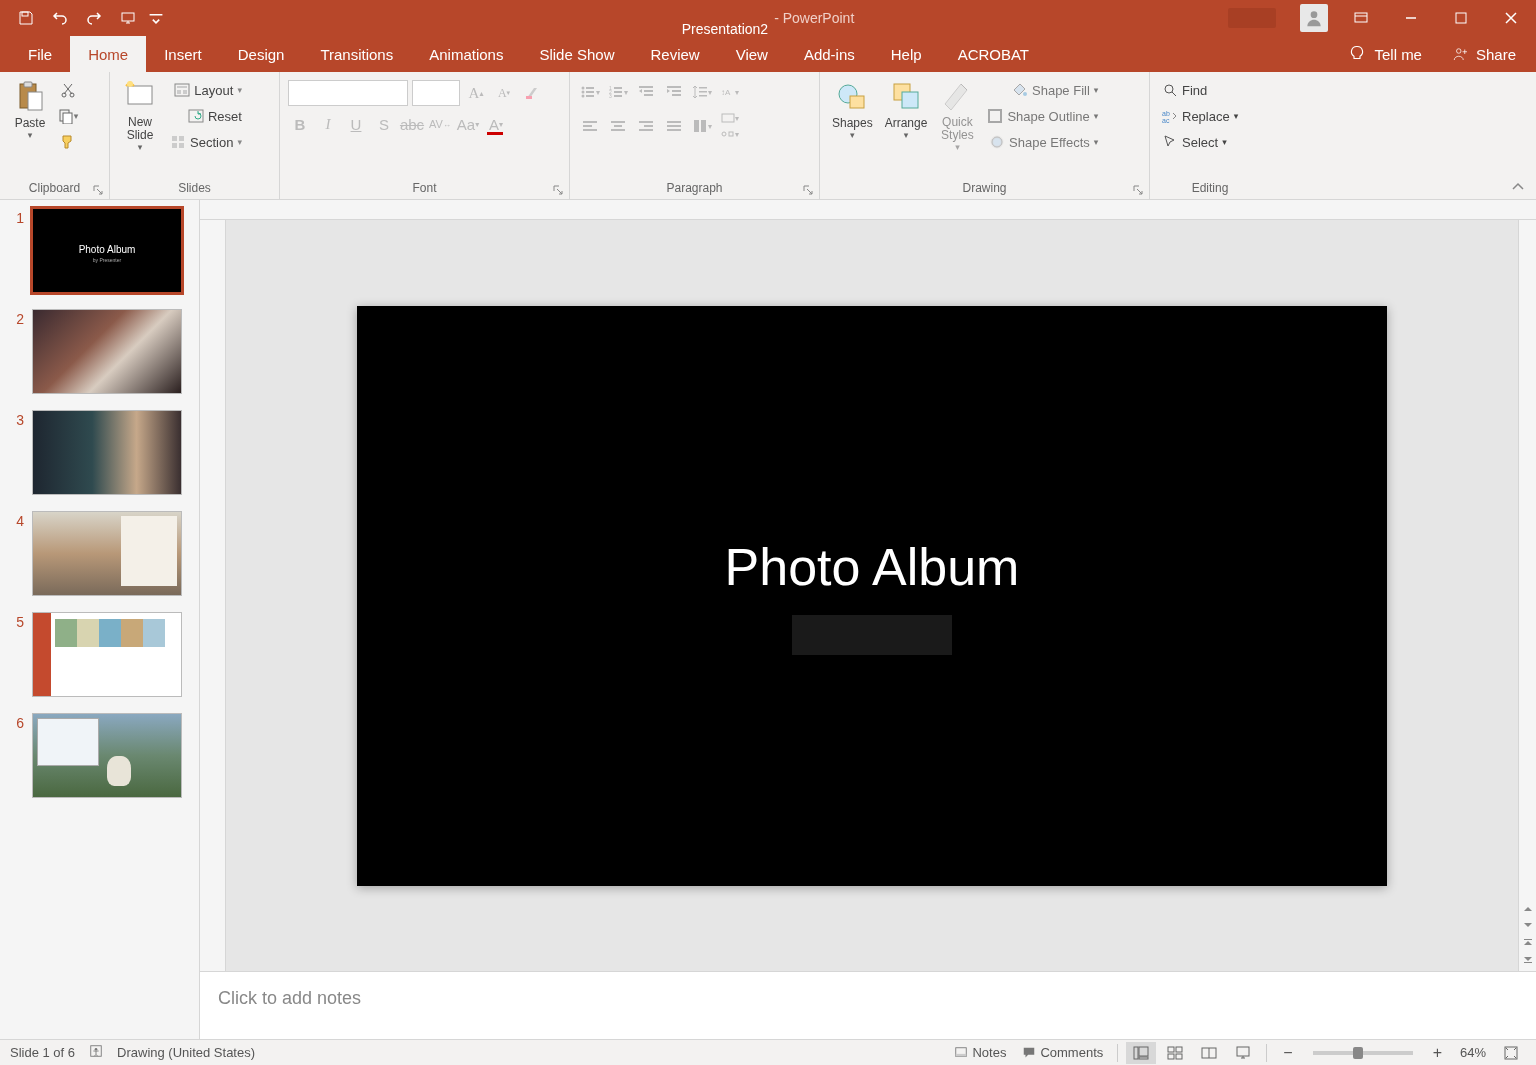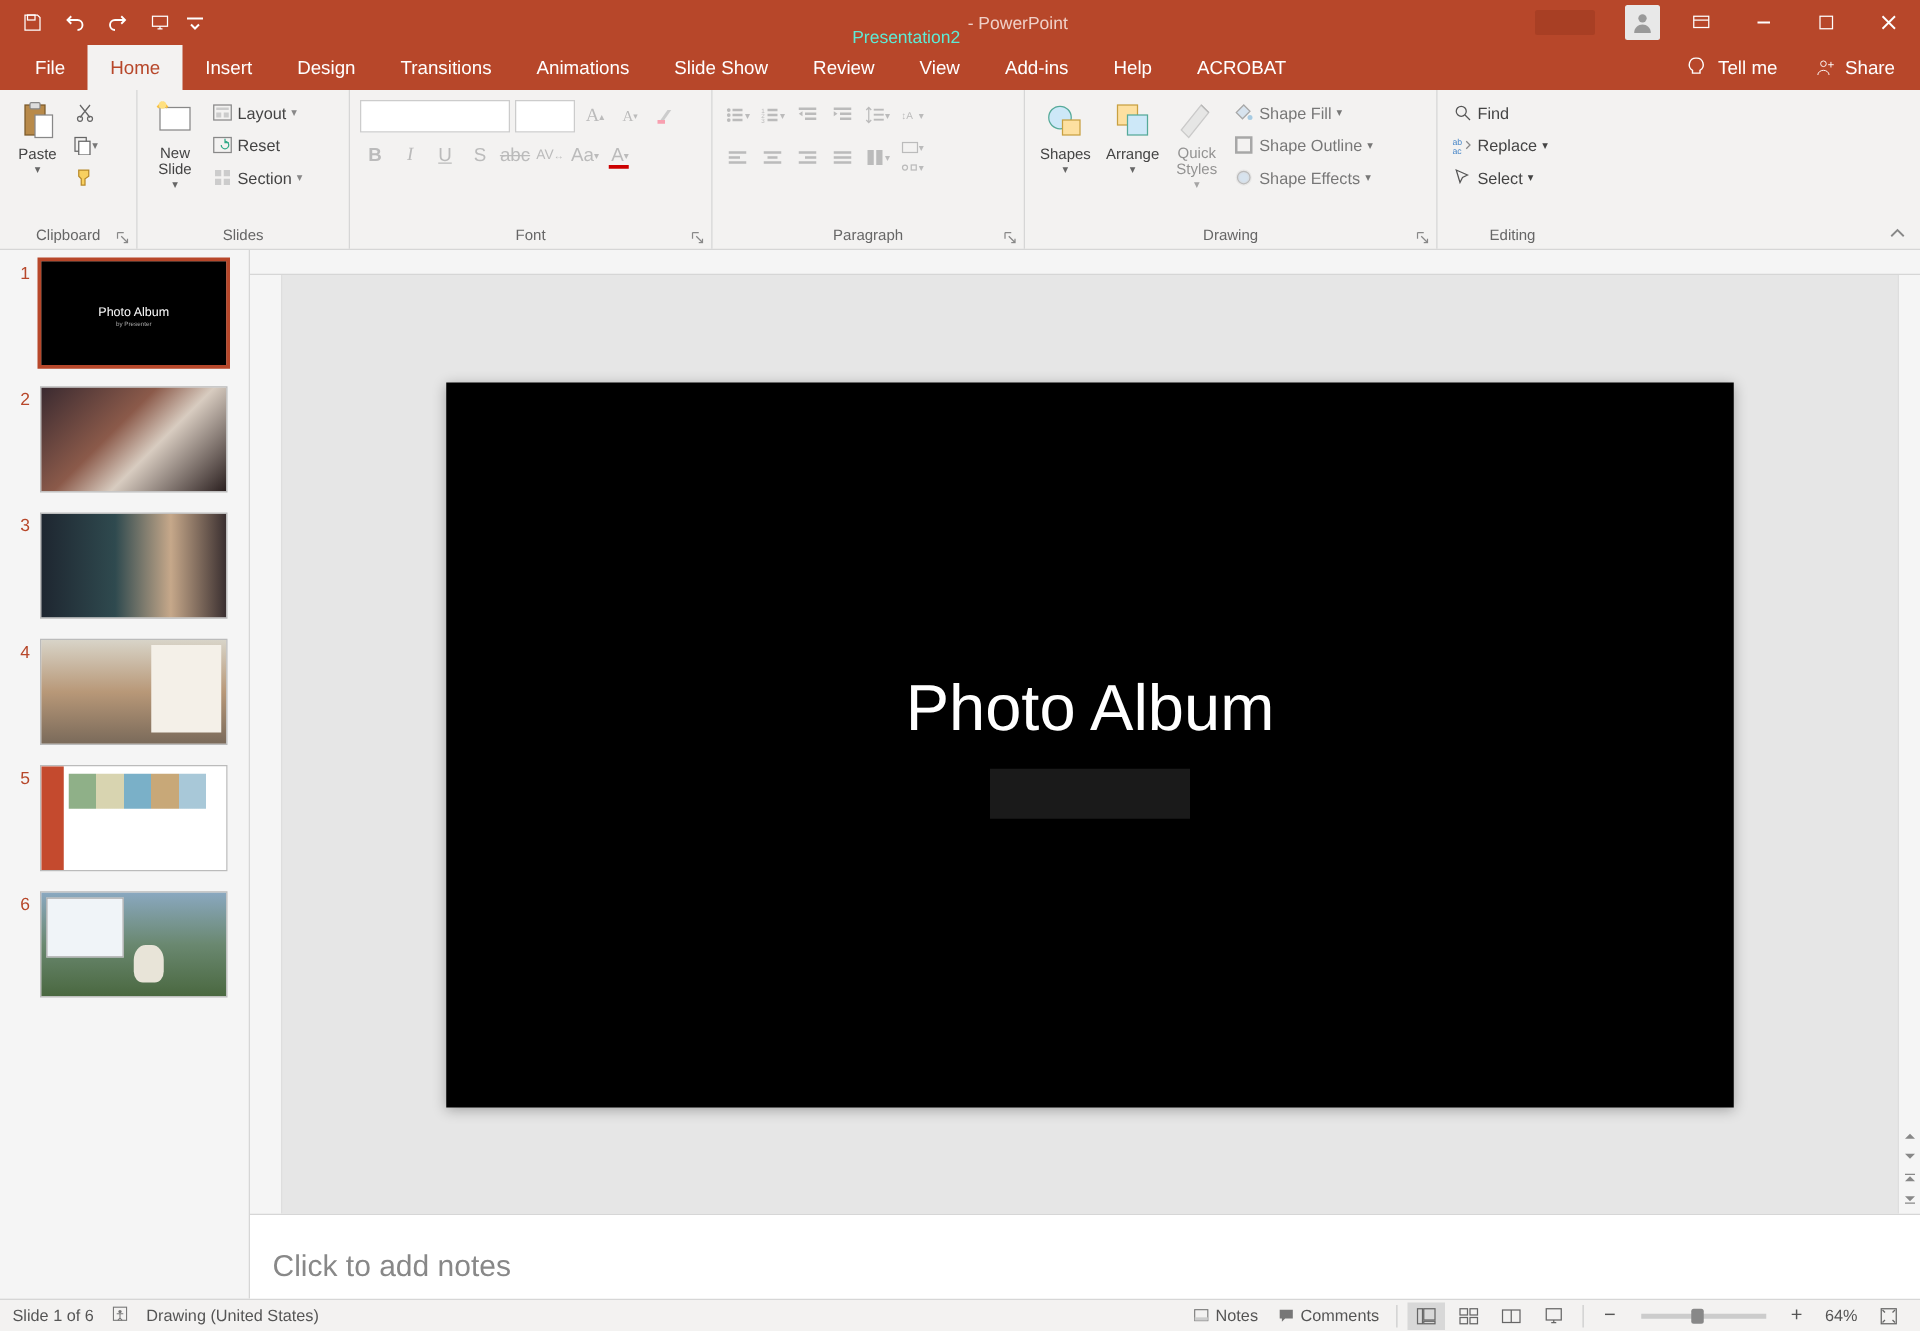--- a/index.html
+++ b/index.html
@@ -4,21 +4,21 @@
 <style>
 * { margin: 0; padding: 0; box-sizing: border-box; font-family: "Segoe UI", sans-serif; }
 body { background: #fff; width: 1536px; height: 1065px; overflow: hidden; display: flex; flex-direction: column; }
 
 
 .titlebar { height: 36px; background: #b7472a; display: flex; align-items: center; color: #fff; position: relative; }
 .qat { display: flex; align-items: center; gap: 6px; padding-left: 12px; }
 .qat-btn { width: 28px; height: 28px; display: flex; align-items: center; justify-content: center; cursor: pointer; }
 .qat-btn svg { width: 16px; height: 16px; fill: #fff; stroke: #fff; }
 .title-center { position: absolute; left: 50%; transform: translateX(-50%); display: flex; align-items: center; font-size: 14px; }
-.title-center .docname { color: #5eead4; margin-top: 21px; }
+.title-center .docname { color: #ffffff; margin-top: 21px; }
 .title-center .appname { color: #f0d0c8; margin-left: 6px; }
 .titlebar-right { margin-left: auto; display: flex; align-items: center; }
 .account-pic { width: 28px; height: 28px; background: #e8e8e8; border-radius: 2px; margin-right: 8px; display:flex;align-items:center;justify-content:center;}
 .account-pic svg{width:20px;height:20px;fill:#999;}
 .winbtn { width: 50px; height: 36px; display: flex; align-items: center; justify-content: center; cursor: pointer; }
 .winbtn svg { width: 14px; height: 14px; stroke: #fff; fill: none; stroke-width: 1; }
 
 
 .tabstrip { height: 36px; background: #b7472a; display: flex; align-items: stretch; color: #fff; padding-left: 10px; }
 .tab { padding: 0 18px; display: flex; align-items: center; font-size: 15px; cursor: pointer; }
@@ -30,21 +30,21 @@
 
 .ribbon { height: 128px; background: #f3f2f1; border-bottom: 1px solid #d6d6d6; display: flex; position: relative; }
 .rgroup { border-right: 1px solid #d6d6d6; display: flex; flex-direction: column; padding: 4px 8px 0 8px; }
 .rgroup-body { flex: 1; display: flex; align-items: flex-start; gap: 4px; }
 .rgroup-label { height: 22px; font-size: 12px; color: #666; text-align: center; display:flex;align-items:center;justify-content:center;position:relative;}
 .dlg-launcher { position: absolute; right: -4px; bottom: 2px; width: 14px; height: 14px; display:flex;align-items:center;justify-content:center;}
 .dlg-launcher svg{width:10px;height:10px;stroke:#666;fill:none;}
 .bigbtn { display: flex; flex-direction: column; align-items: center; justify-content: flex-end; padding: 2px 4px; font-size: 12px; color: #444; cursor: pointer; min-width: 40px; }
 .bigbtn .icon-lg { width: 36px; height: 36px; display: flex; align-items: center; justify-content: center; margin-bottom: 2px; }
 .bigbtn .caret { font-size: 9px; color: #666; }
-.smallbtn { display: flex; align-items: center; gap: 4px; font-size: 13px; color: #444; padding: 2px 4px; cursor: pointer; height: 24px; }
+.smallbtn { display: flex; align-items: center; gap: 4px; font-size: 13px; color: #444; padding: 2px 4px; cursor: pointer; height: 24px; justify-content: flex-end; }
 .smallbtn svg { width: 16px; height: 16px; }
 .col { display: flex; flex-direction: column; gap: 2px; }
 .font-row1 { display: flex; align-items: center; gap: 4px; }
 .fontname-box { width: 120px; height: 26px; border: 1px solid #ccc; background: #fff; display:flex;align-items:center;padding:0 4px;font-size:13px;color:#888;}
 .fontsize-box { width: 48px; height: 26px; border: 1px solid #ccc; background: #fff;}
 .iconbtn { width: 24px; height: 24px; display:flex;align-items:center;justify-content:center;color:#777;cursor:pointer;font-size:15px;}
 .iconbtn.dim{color:#bbb;}
 .collapse-caret { position: absolute; right: 8px; bottom: 4px; width: 20px; height: 16px; display:flex;align-items:center;justify-content:center;cursor:pointer;}
 
 
@@ -59,21 +59,21 @@
 .editor { flex: 1; display: flex; flex-direction: column; position: relative; }
 .ruler-h { height: 20px; background: #f5f5f5; border-bottom: 1px solid #d6d6d6; position:relative;font-size:9px;color:#888;}
 .ruler-v { width: 26px; background: #f5f5f5; border-right: 1px solid #d6d6d6; }
 .canvas-area { flex: 1; display: flex; }
 .canvas-scroll { flex: 1; background: #e6e6e6; display: flex; align-items: center; justify-content: center; position: relative; overflow:hidden; }
 .slide-canvas { width: 1030px; height: 580px; background: #000; box-shadow: 0 2px 10px rgba(0,0,0,0.3); display: flex; flex-direction: column; align-items: center; justify-content: center; }
 .slide-title { color: #fff; font-size: 52px; font-weight: 300; }
 .slide-sub { width: 160px; height: 40px; background: #1a1a1a; margin-top: 18px; }
 .vscroll { width: 18px; background: #f5f5f5; border-left: 1px solid #d6d6d6; display:flex;flex-direction:column;align-items:center;justify-content:flex-end;padding-bottom:4px;}
 .vscroll svg{width:12px;height:12px;fill:#888;margin:2px 0;}
-.notes-area { height: 68px; background: #fff; border-top: 1px solid #d6d6d6; padding: 28px 18px; color: #888; font-size: 24px; }
+.notes-area { height: 68px; background: #fff; border-top: 1px solid #d6d6d6; padding: 16px 18px; color: #888; font-size: 18px; }
 
 
 .statusbar { height: 26px; background: #f3f2f1; border-top: 1px solid #d6d6d6; display: flex; align-items: center; font-size: 13px; color: #555; padding: 0 10px; }
 .statusbar .sb-left { display: flex; align-items: center; gap: 14px; }
 .statusbar .sb-right { margin-left: auto; display: flex; align-items: center; gap: 4px; }
 .sb-btn { padding: 0 6px; height: 22px; display: flex; align-items: center; gap: 0; cursor: pointer; }
 .viewbtn { width: 30px; height: 22px; display:flex;align-items:center;justify-content:center;cursor:pointer;}
 .viewbtn svg{width:16px;height:16px;stroke:#666;fill:none;}
 .zoom-slider { width: 100px; height: 4px; background: #ccc; position: relative; margin: 0 8px; }
 .zoom-slider .thumb-dot { position:absolute;left:40%;top:-4px;width:10px;height:12px;background:#888;border-radius:2px;}

